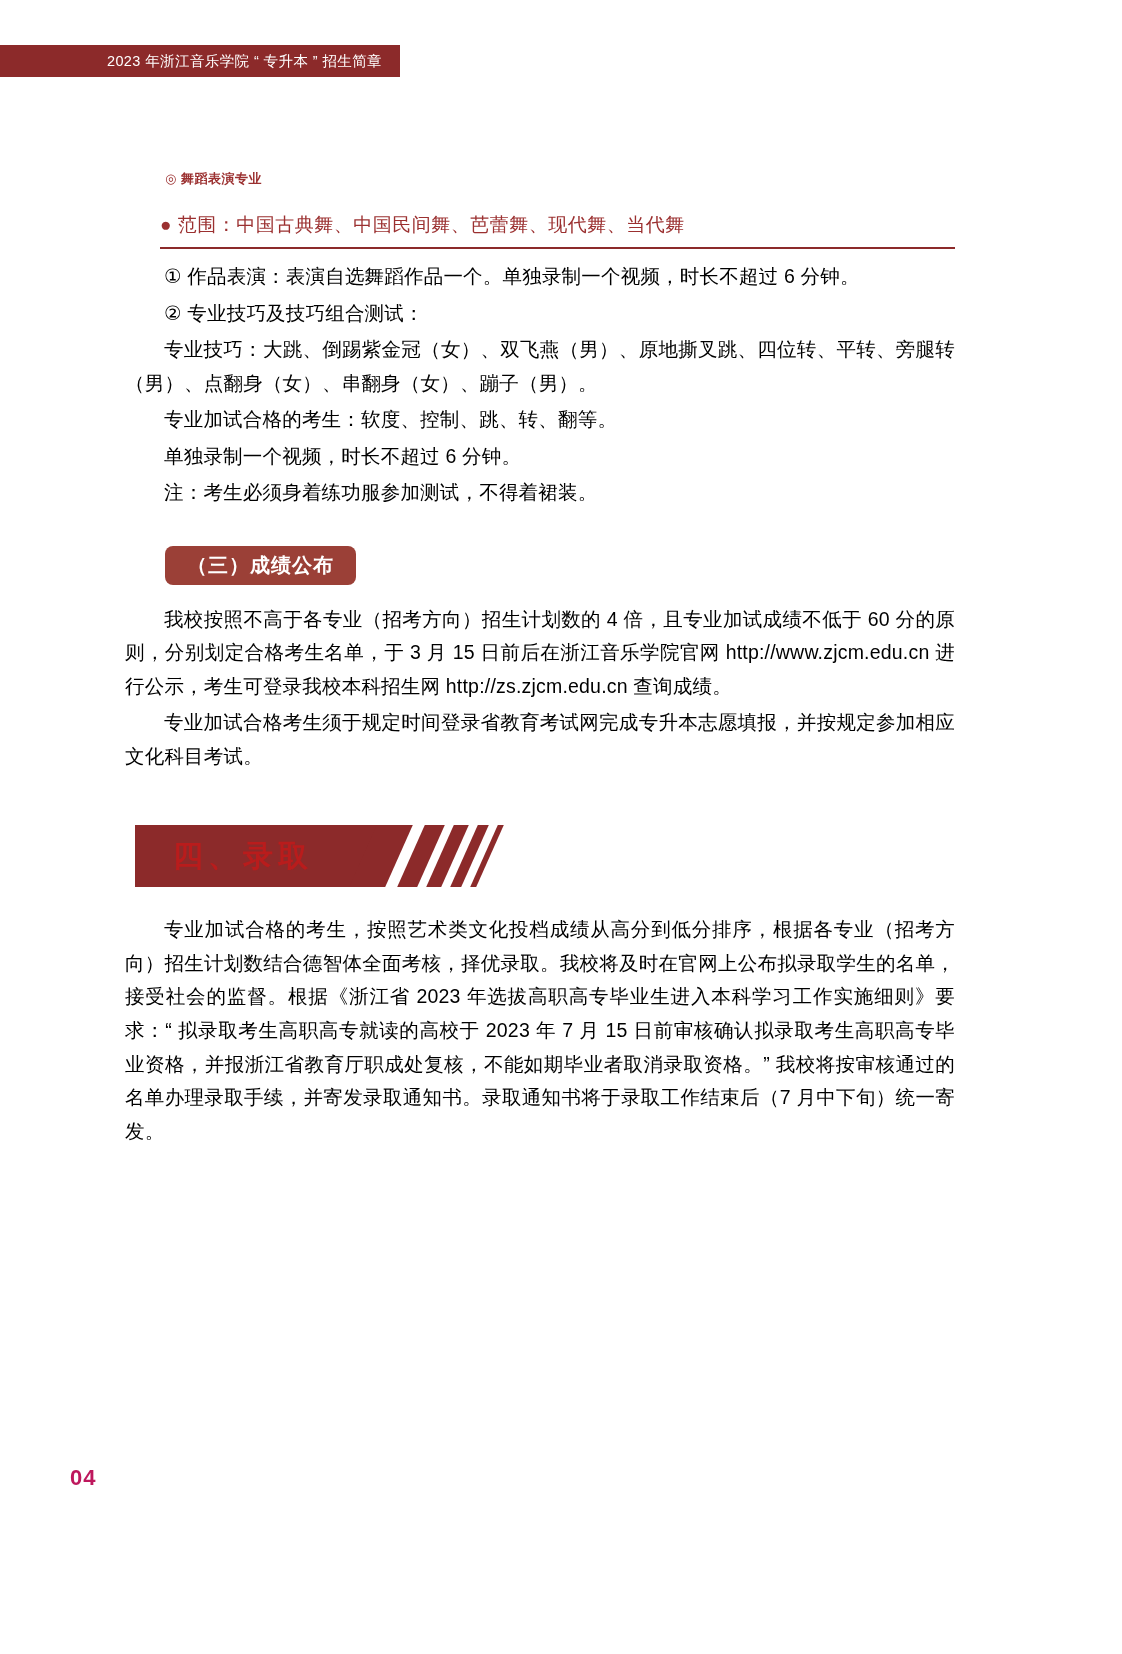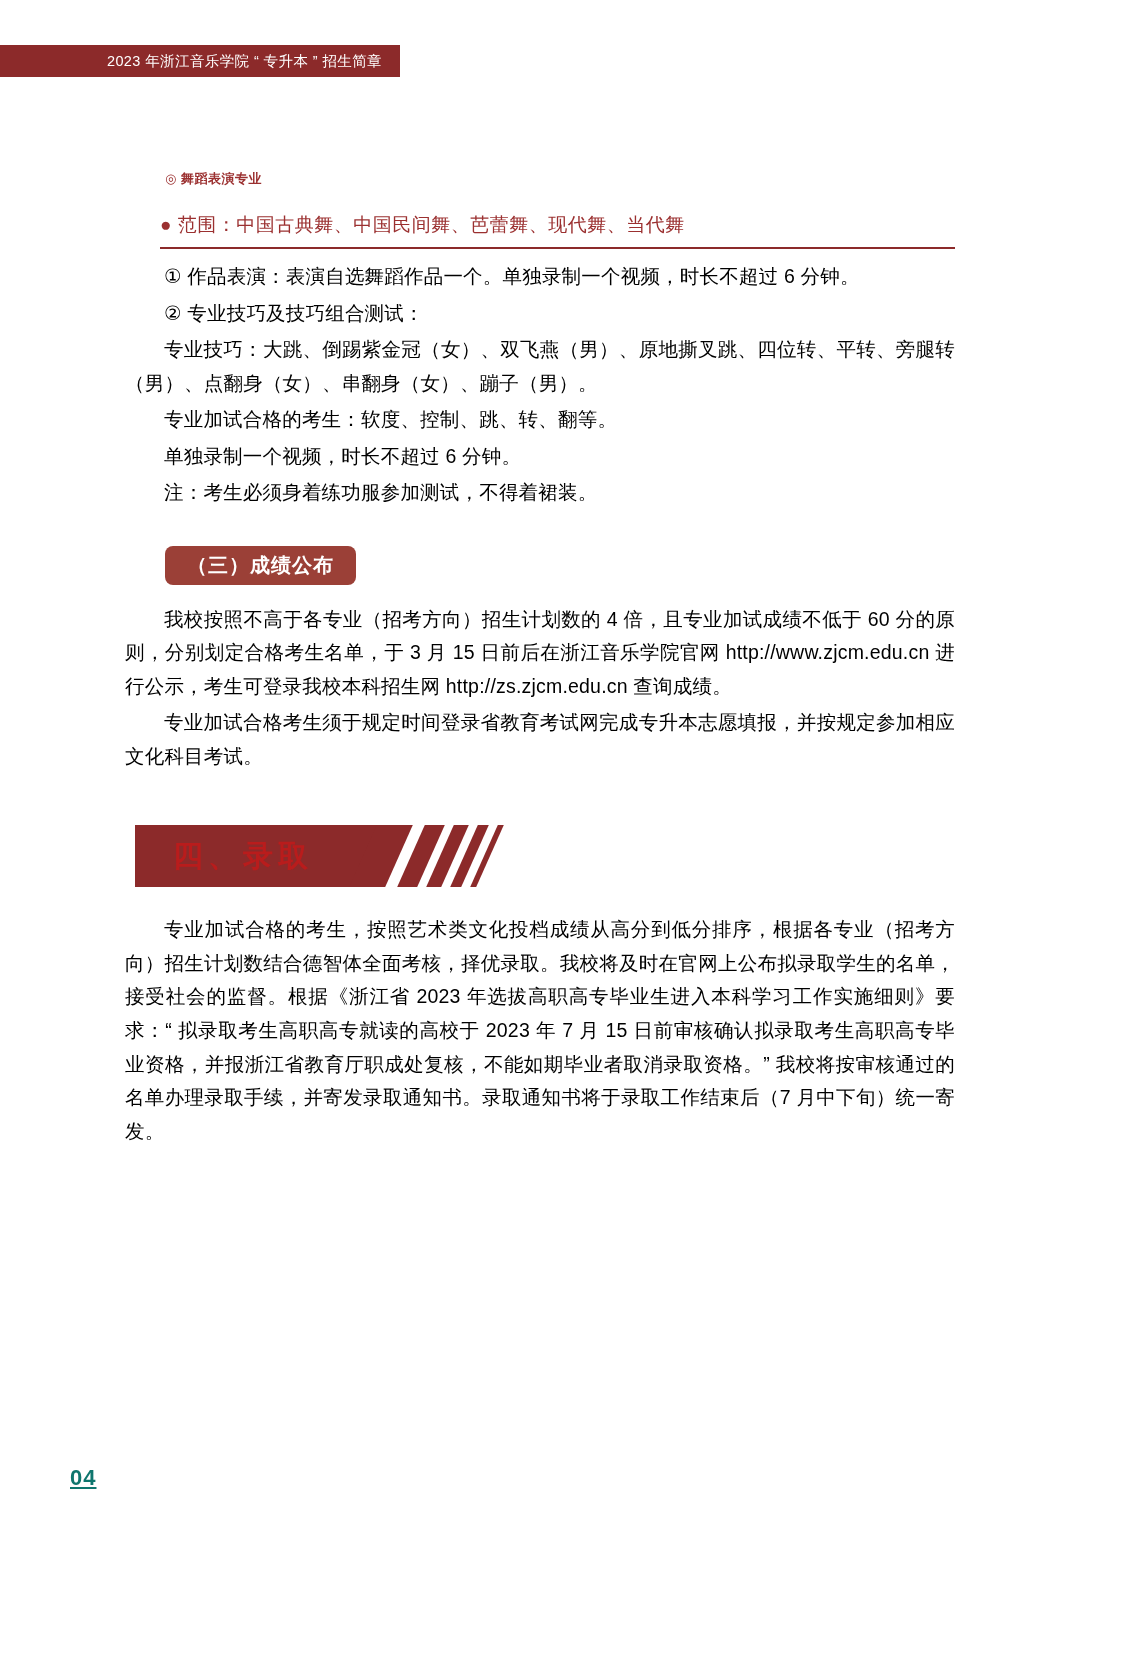--- a/index.html
+++ b/index.html
@@ -144,25 +144,24 @@
   .stripe.s1 { left: 276px; width: 20px; }
   .stripe.s2 { left: 305px; width: 15px; }
   .stripe.s3 { left: 329px; width: 11px; }
   .stripe.s4 { left: 349px; width: 6px; }
 
   
   .page-number {
     position: absolute;
     left: 70px;
     top: 1465px;
-    color: #0f766e;
+    color: #be185d;
     font-size: 22px;
     font-weight: 700;
     letter-spacing: 1px;
-    text-decoration: underline;
   }
 </style>
 </head>
 <body>
 
 <div class="page-header">
   <span class="header-text">2023 年浙江音乐学院 “ 专升本 ” 招生简章</span>
 </div>
 
 <div class="content">

